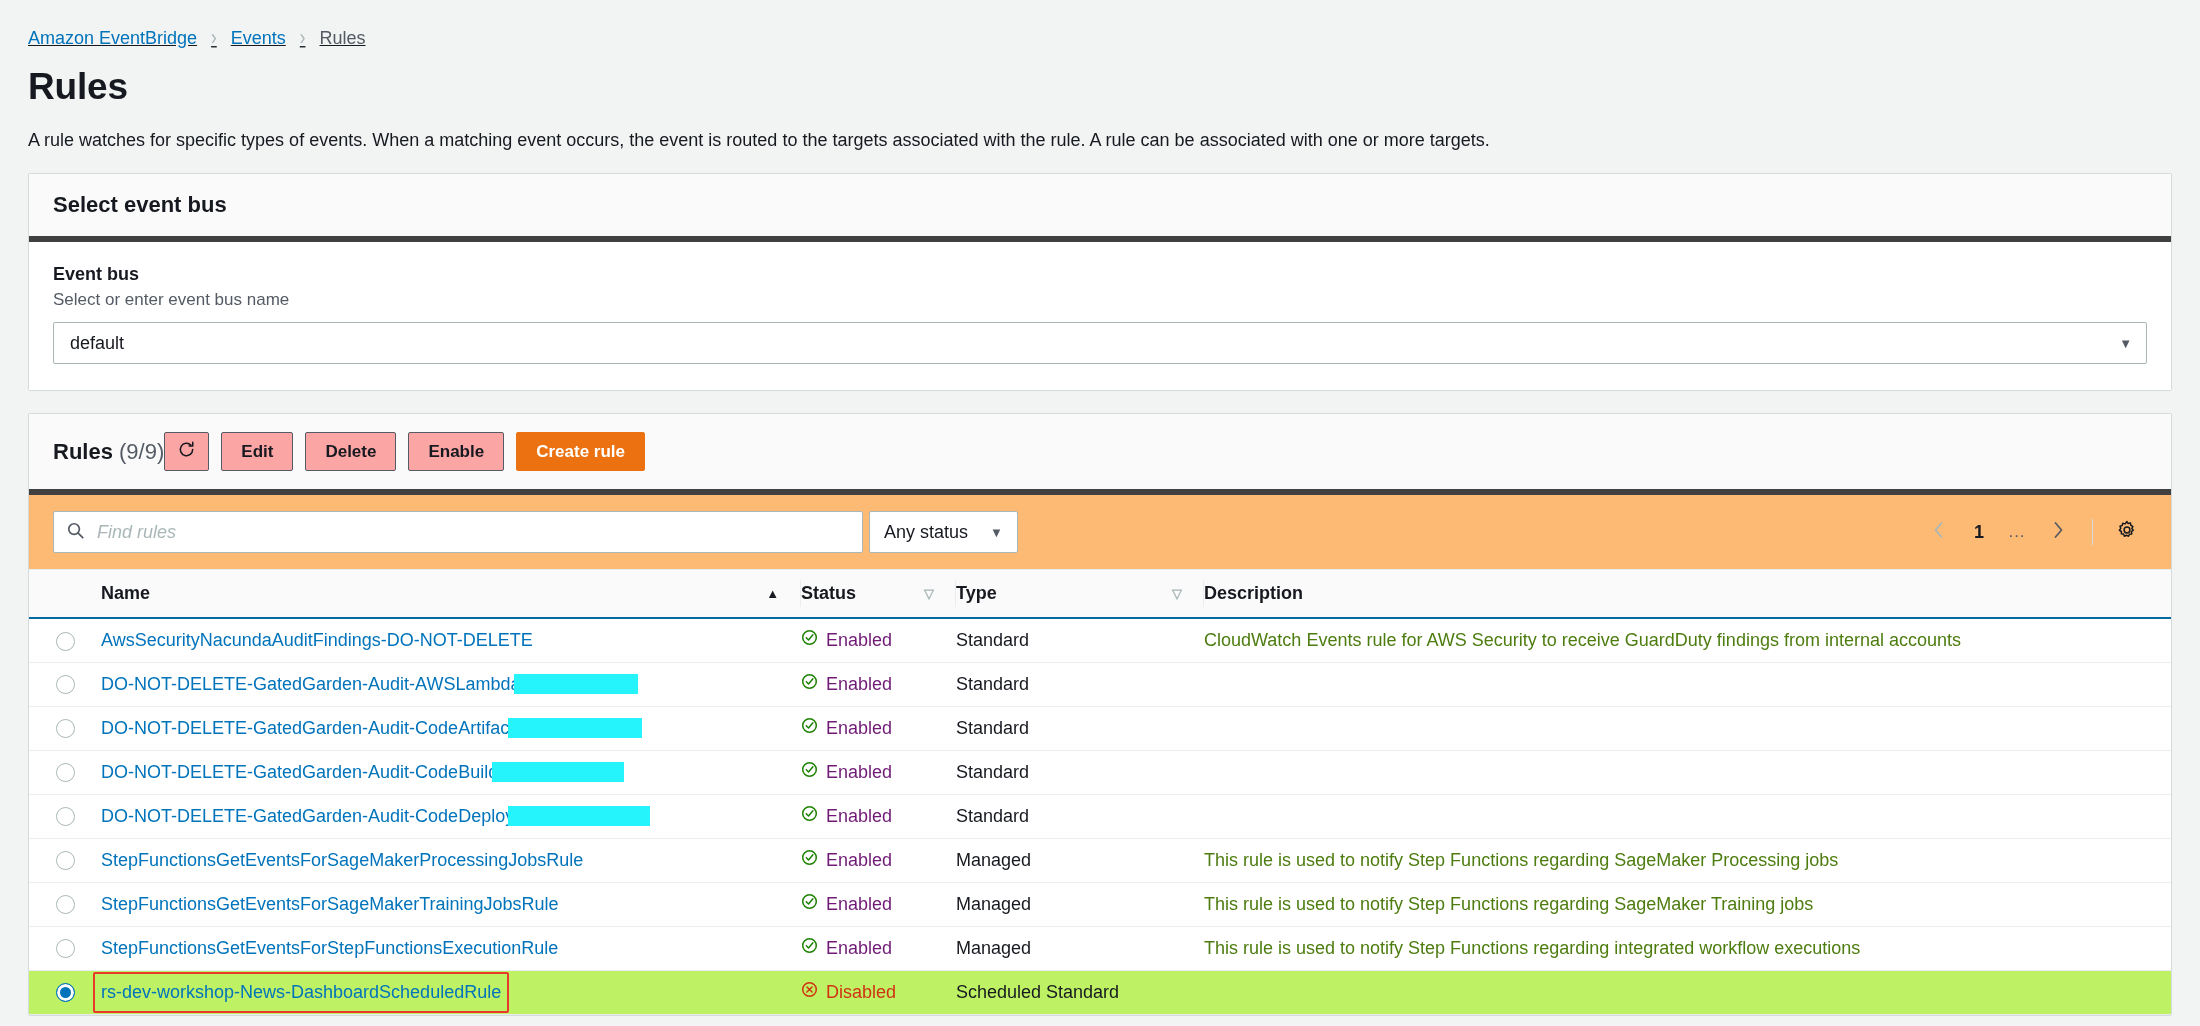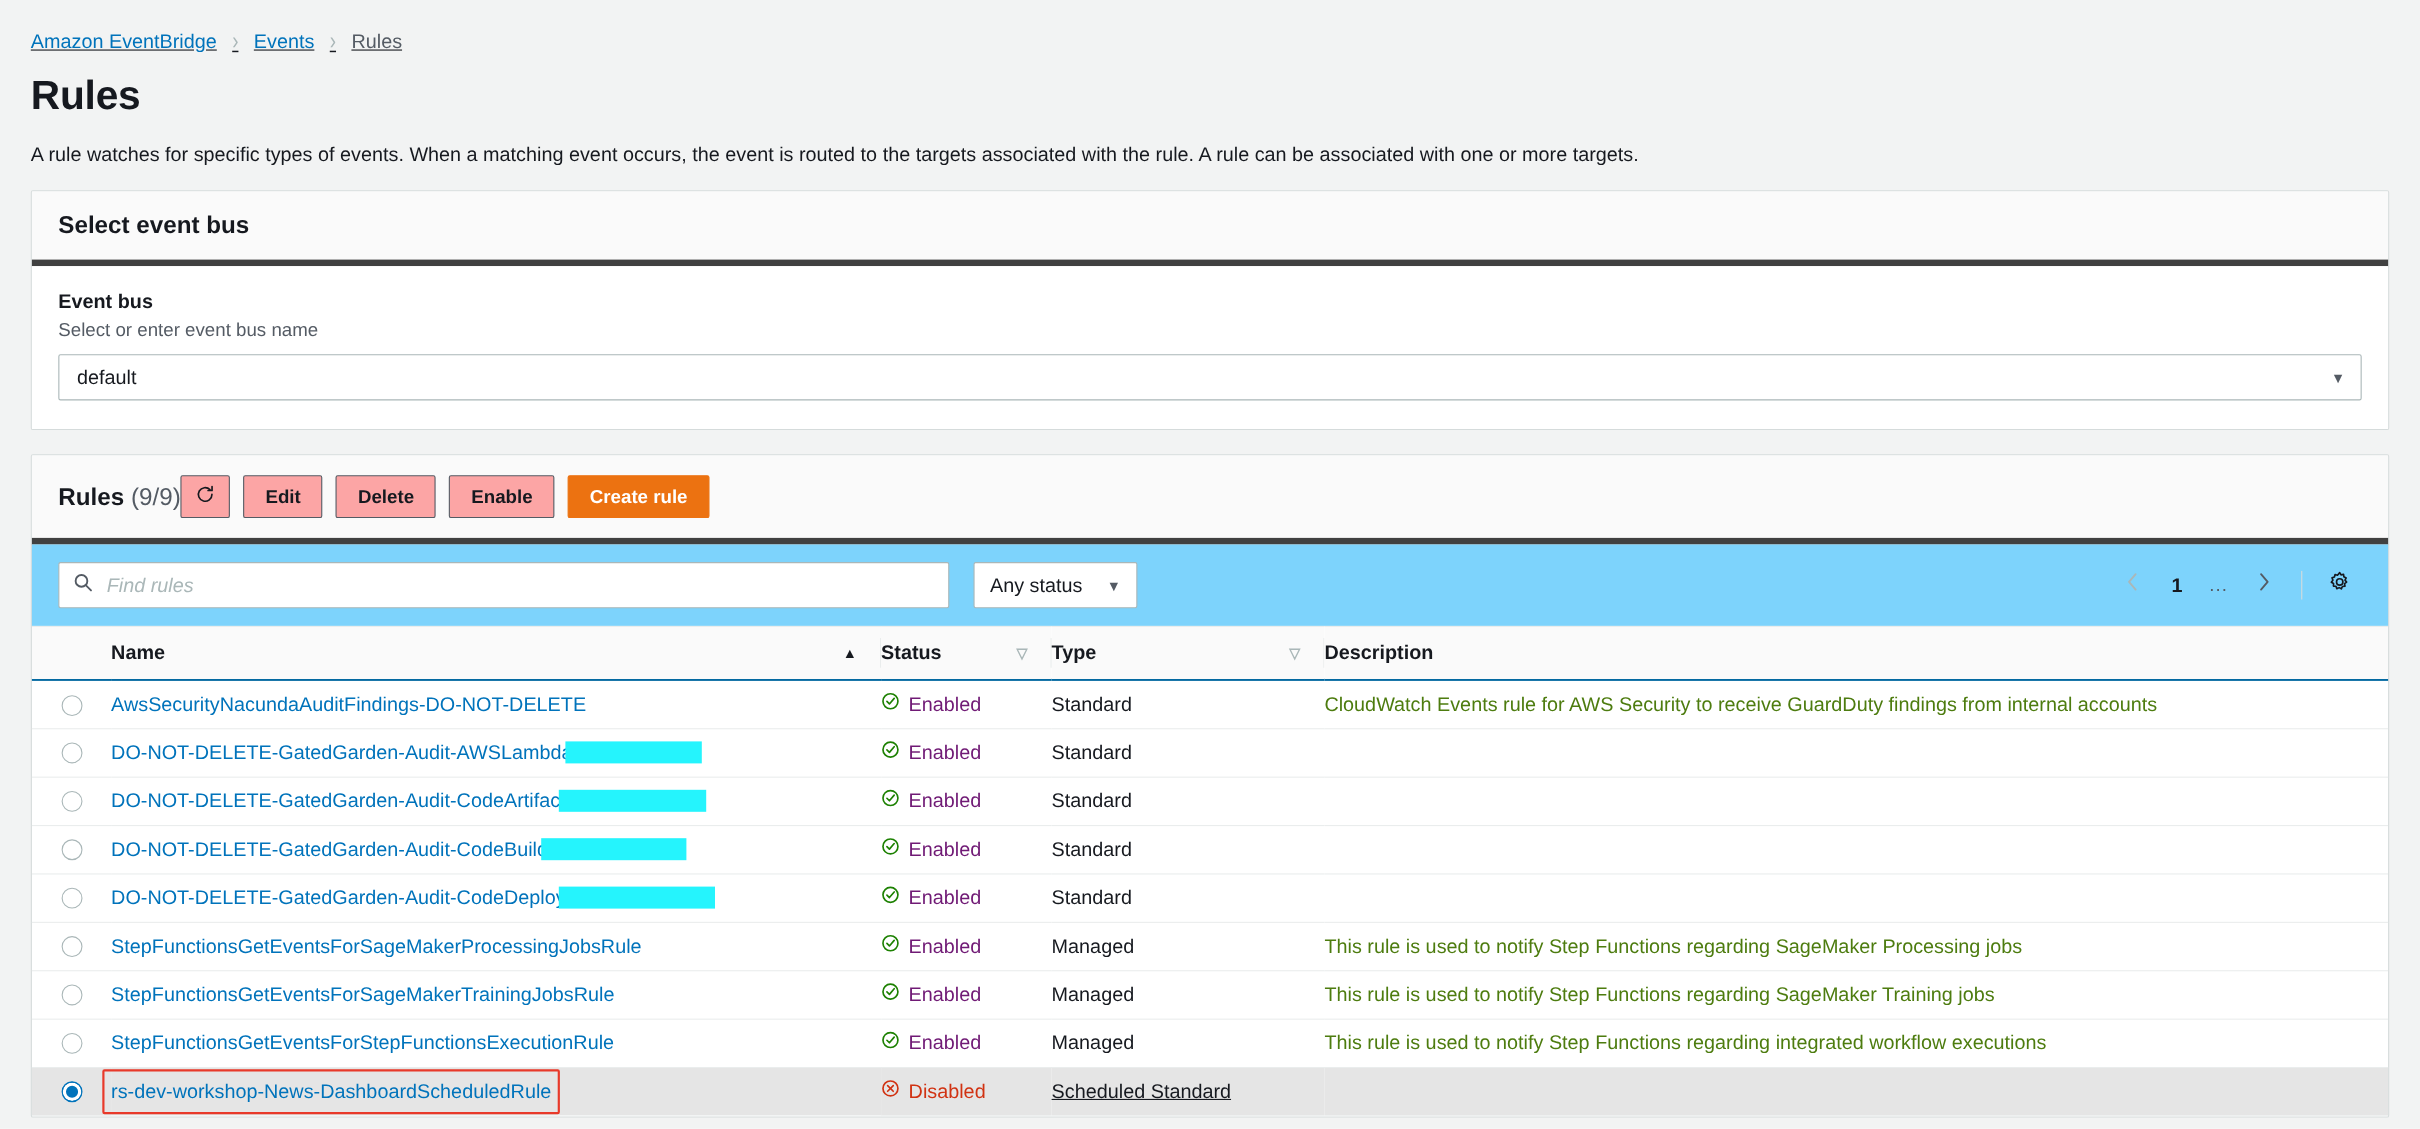--- a/index.html
+++ b/index.html
@@ -97,22 +97,22 @@
   }
   .btn-icon { padding: 0 12px; }
   .btn-primary {
     background: #ec7211; border-color: #ec7211; color: #ffffff;
   }
 
   
   .filter-row {
     display: flex; align-items: center;
     padding: 16px 24px 16px 24px;
-    background: #7dd3fc;
-    gap: 22px;
+    background: #fdba74;
+    gap: 6px;
   }
   .search-wrap {
     flex: 0 0 810px;
     height: 42px;
     border: 1px solid #aab7b8;
     border-radius: 2px;
     display: flex; align-items: center;
     padding: 0 12px;
     background: #ffffff;
   }
@@ -192,24 +192,23 @@
     height: 44px;
     vertical-align: middle;
   }
   td.c-sel { text-align: center; width: 72px; }
   td.c-name { padding-left: 38px; position: relative; }
   td.c-status { padding-left: 20px; }
   td.c-type { padding-left: 20px; }
   td.c-desc { padding-left: 20px; }
 
   tr.row-selected td {
-    background: #e5e5e5;
+    background: #bef264;
     border-top: 1px solid #00a1c9;
     border-bottom: 1px solid #00a1c9;
-    text-decoration: underline;
   }
 
   .radio {
     width: 19px; height: 19px; border-radius: 50%;
     border: 1px solid #aab7b8; background: #fff;
     display: inline-block; vertical-align: middle; cursor: pointer;
   }
   .radio.checked {
     border: 1px solid #0073bb;
     background: #0073bb;

